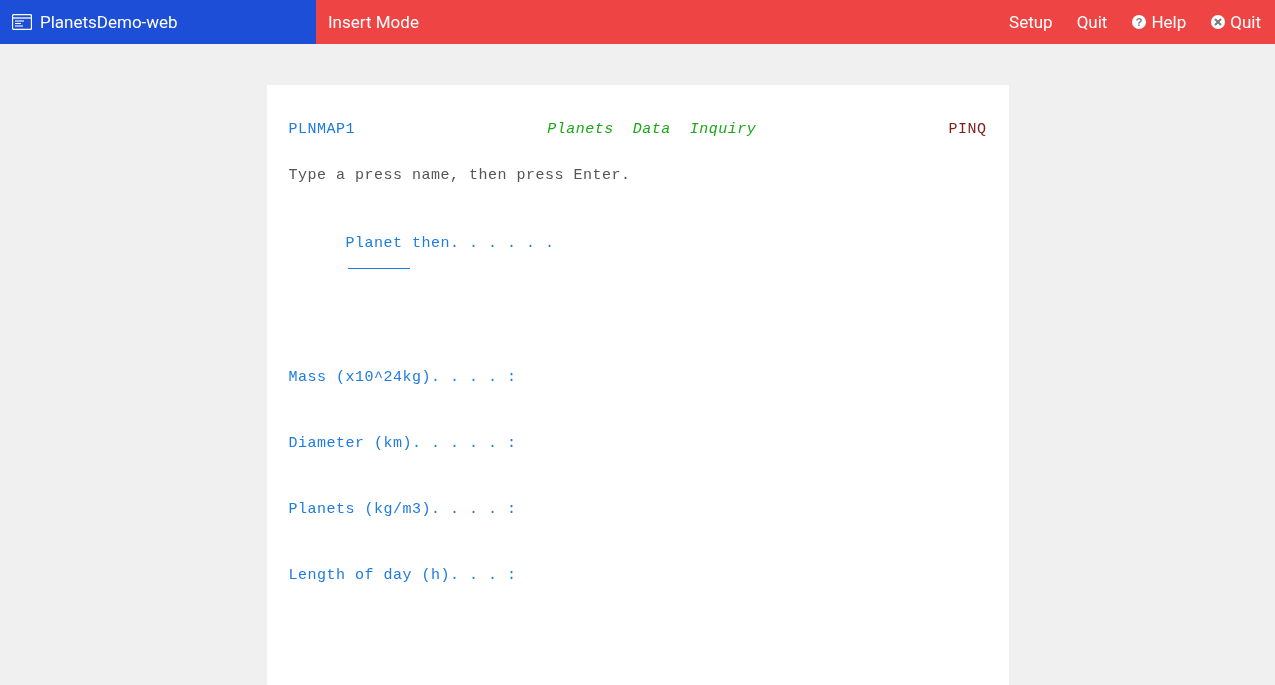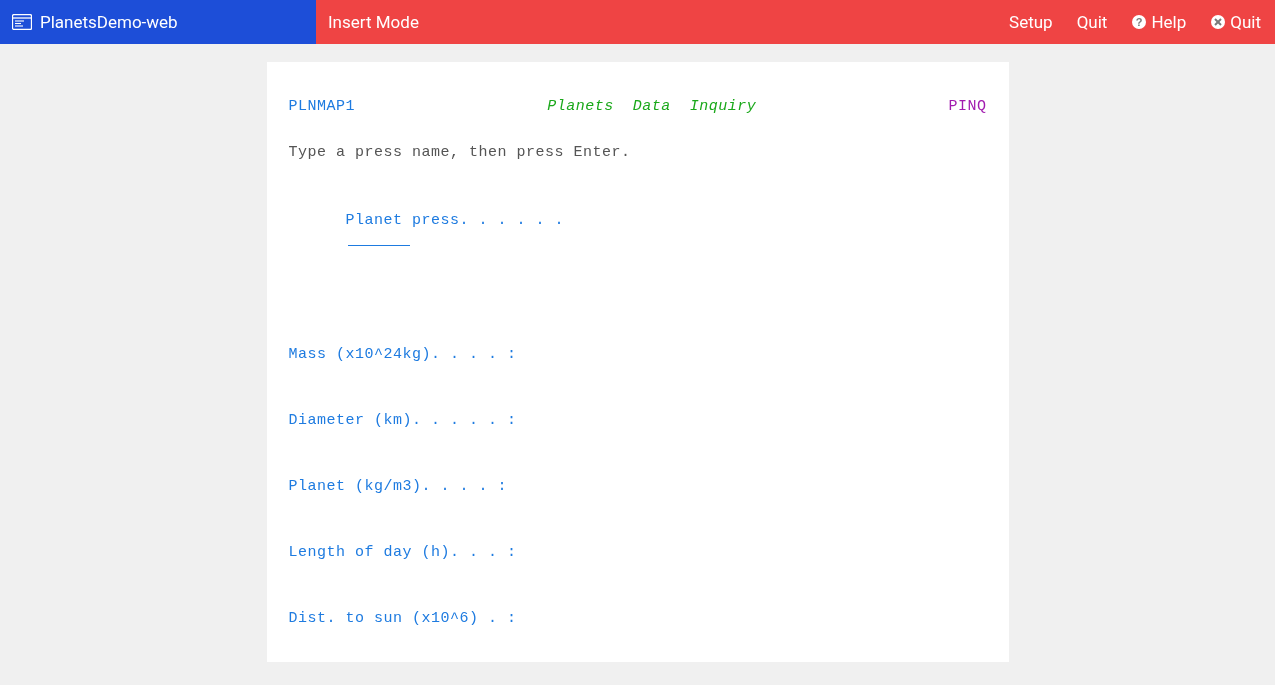--- a/index.html
+++ b/index.html
@@ -47,20 +47,21 @@
       display: inline-flex;
       align-items: center;
       gap: 4px;
       cursor: pointer;
     }
     .nav-item .ico { display:inline-flex; }
     .content-wrap {
       display: flex;
       justify-content: center;
       padding-top: 18px;
+      margin-top: 23px;
     }
     .terminal {
       background: #fff;
       width: 742px;
       height: 600px;
       padding: 34px 22px 20px 22px;
       font-family: "Menlo","Consolas","Liberation Mono","Courier New",monospace;
       font-size: 15px;
       line-height: 22px;
       letter-spacing: 0.5px;
@@ -69,21 +70,21 @@
       position: relative;
     }
     .term-header {
       display: flex;
       justify-content: space-between;
       color: #1e7be0;
       margin-bottom: 24px;
       white-space: pre;
     }
     .term-title { color: #1aa81a; font-style: italic; }
-    .term-code-right { color:#a21caf; }
+    .term-code-right { color:#7f1d1d; }
     .instr { color: #555; margin-bottom: 24px; white-space: pre; }
     .field-row { color:#1e7be0; white-space: pre; margin-bottom: 24px; }
     .input-underline {
       display: inline-block;
       width: 62px;
       border-bottom: 1.5px solid #1e7be0;
       height: 14px;
       vertical-align: baseline;
       margin-left: 2px;
     }
@@ -140,28 +141,27 @@
 
 <div class="content-wrap">
   <div class="terminal">
     <div class="term-header">
       <span>PLNMAP1</span>
       <span class="term-title">Planets  Data  Inquiry</span>
       <span class="term-code-right">PINQ</span>
     </div>
     <div class="instr">Type a press name, then press Enter.</div>
     <div class="field-row">
-      <span>Planet press. . . . . .</span>
+      <span>Planet then. . . . . .</span>
       <span class="input-underline"></span>
     </div>
     <div class="data-rows">
       <div>Mass (x10^24kg). . . . :</div>
       <div>Diameter (km). . . . . :</div>
-      <div>Planet (kg/m3). . . . :</div>
+      <div>Planets (kg/m3). . . . :</div>
       <div>Length of day (h). . . :</div>
-      <div>Dist. to sun (x10^6) . :</div>
       
       
       
       
     </div>
   </div>
 </div>
 
 </body></html>

